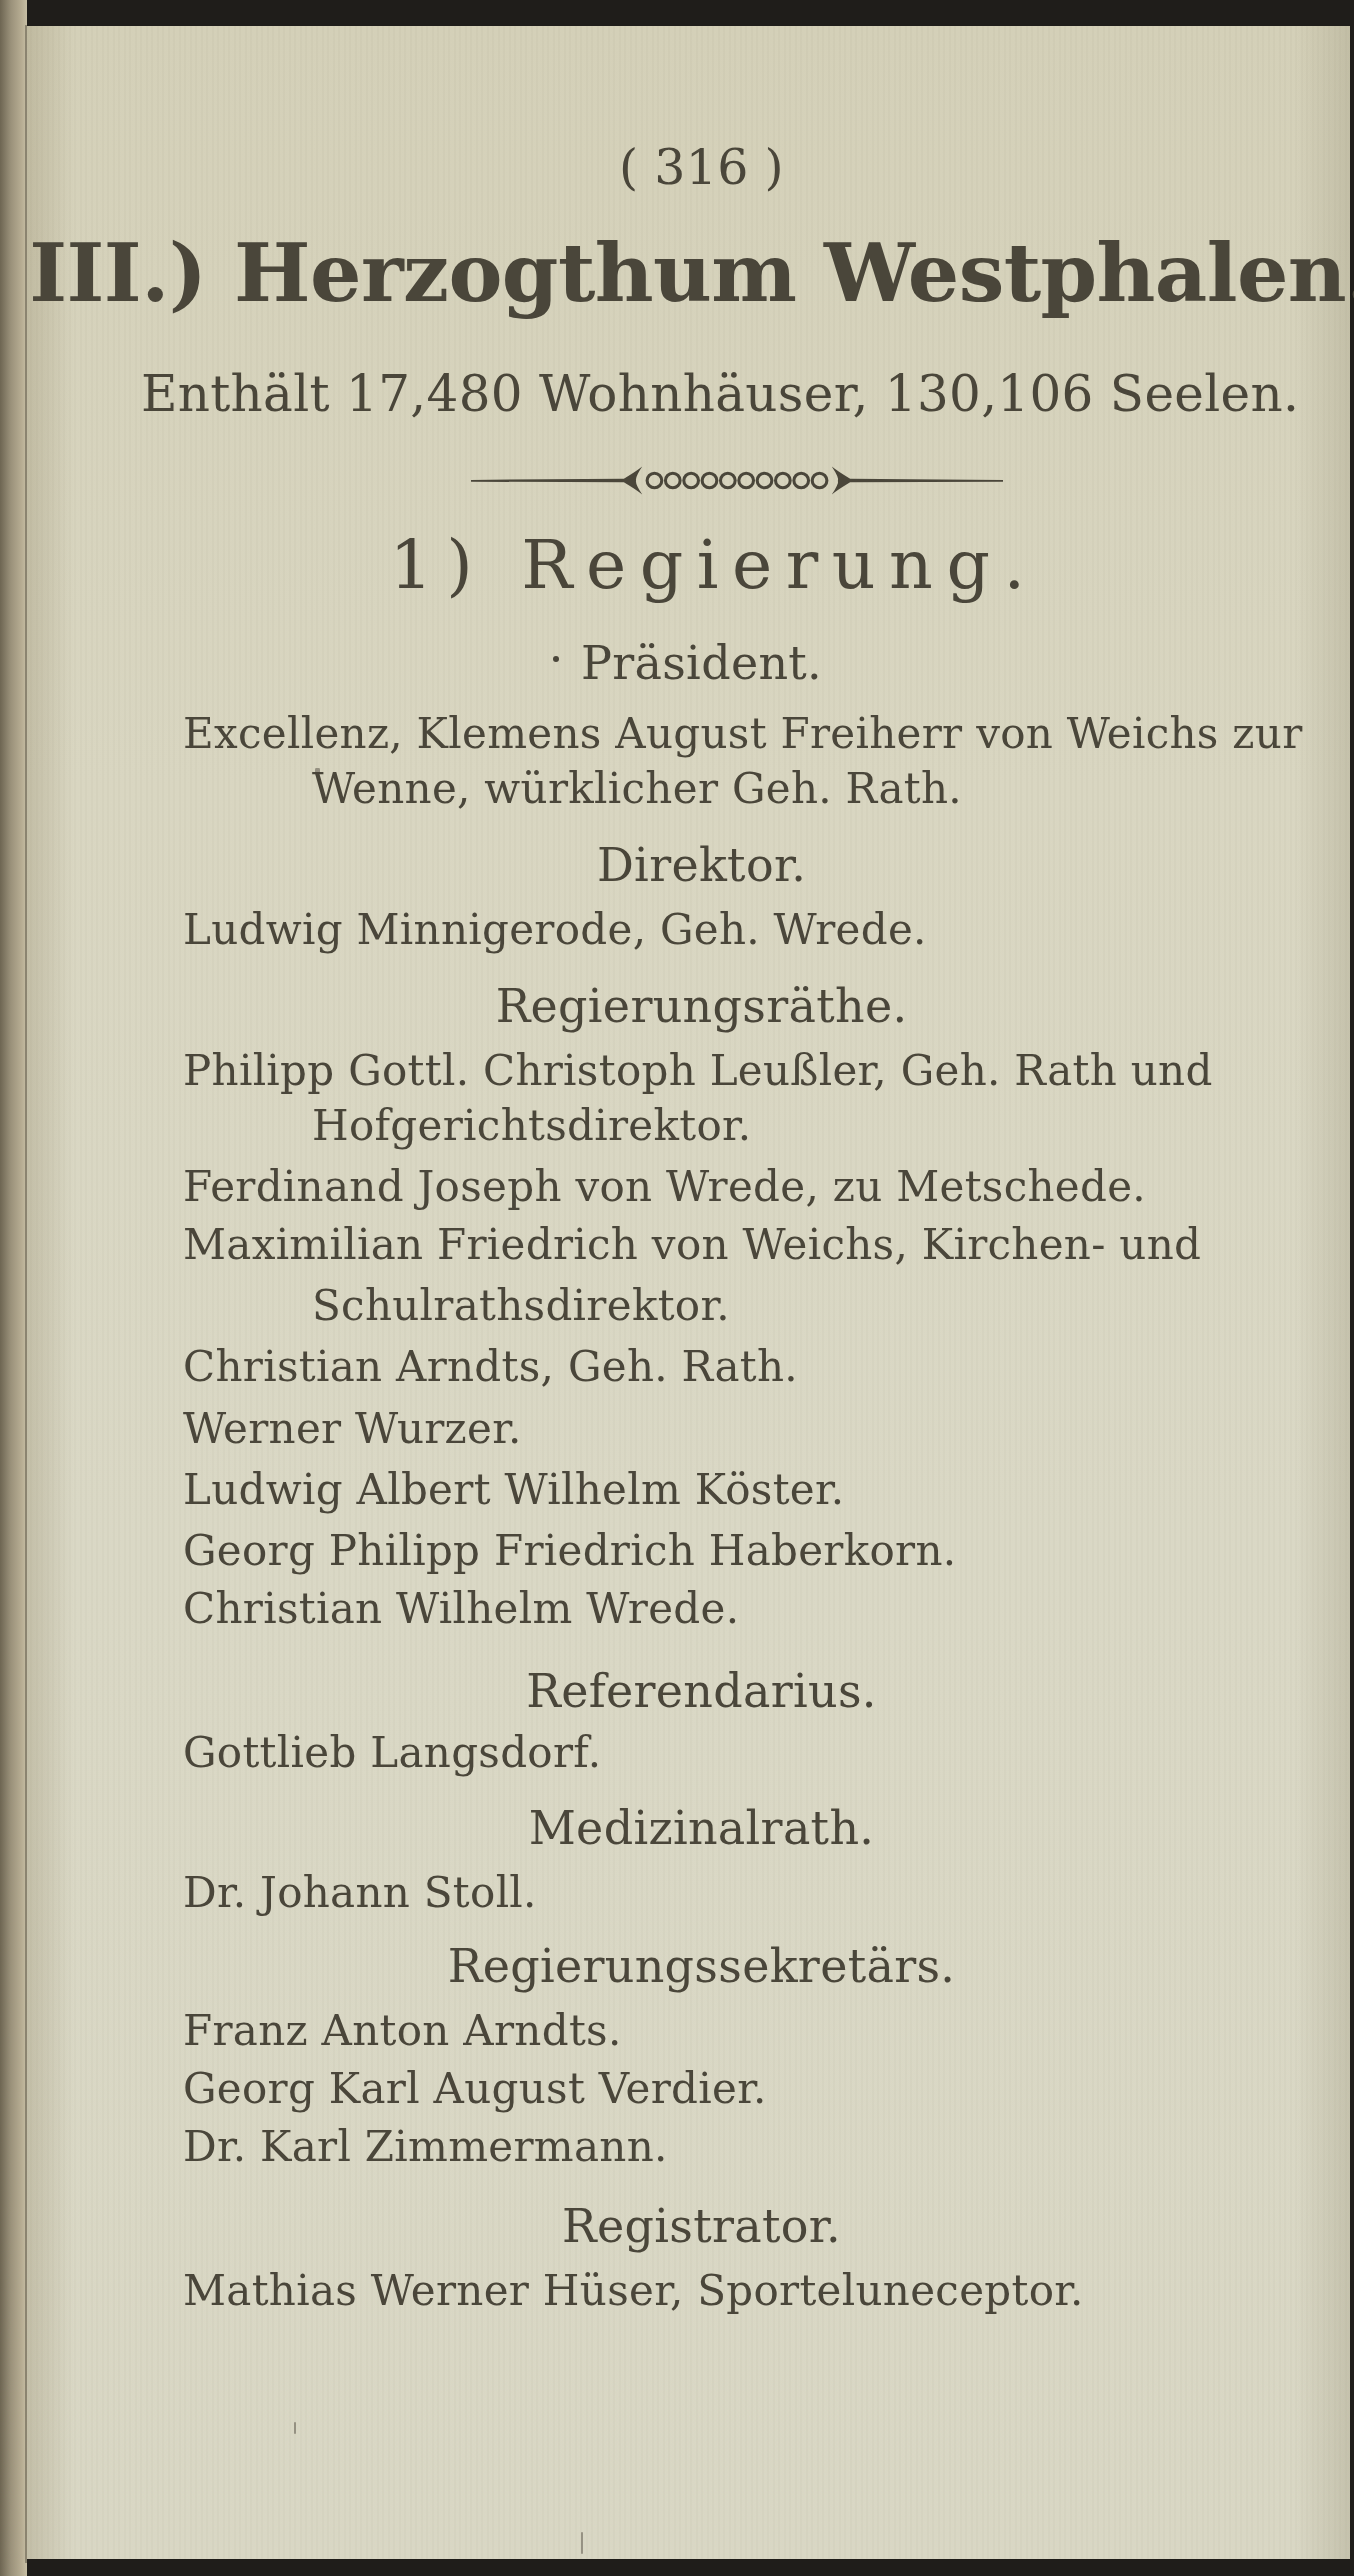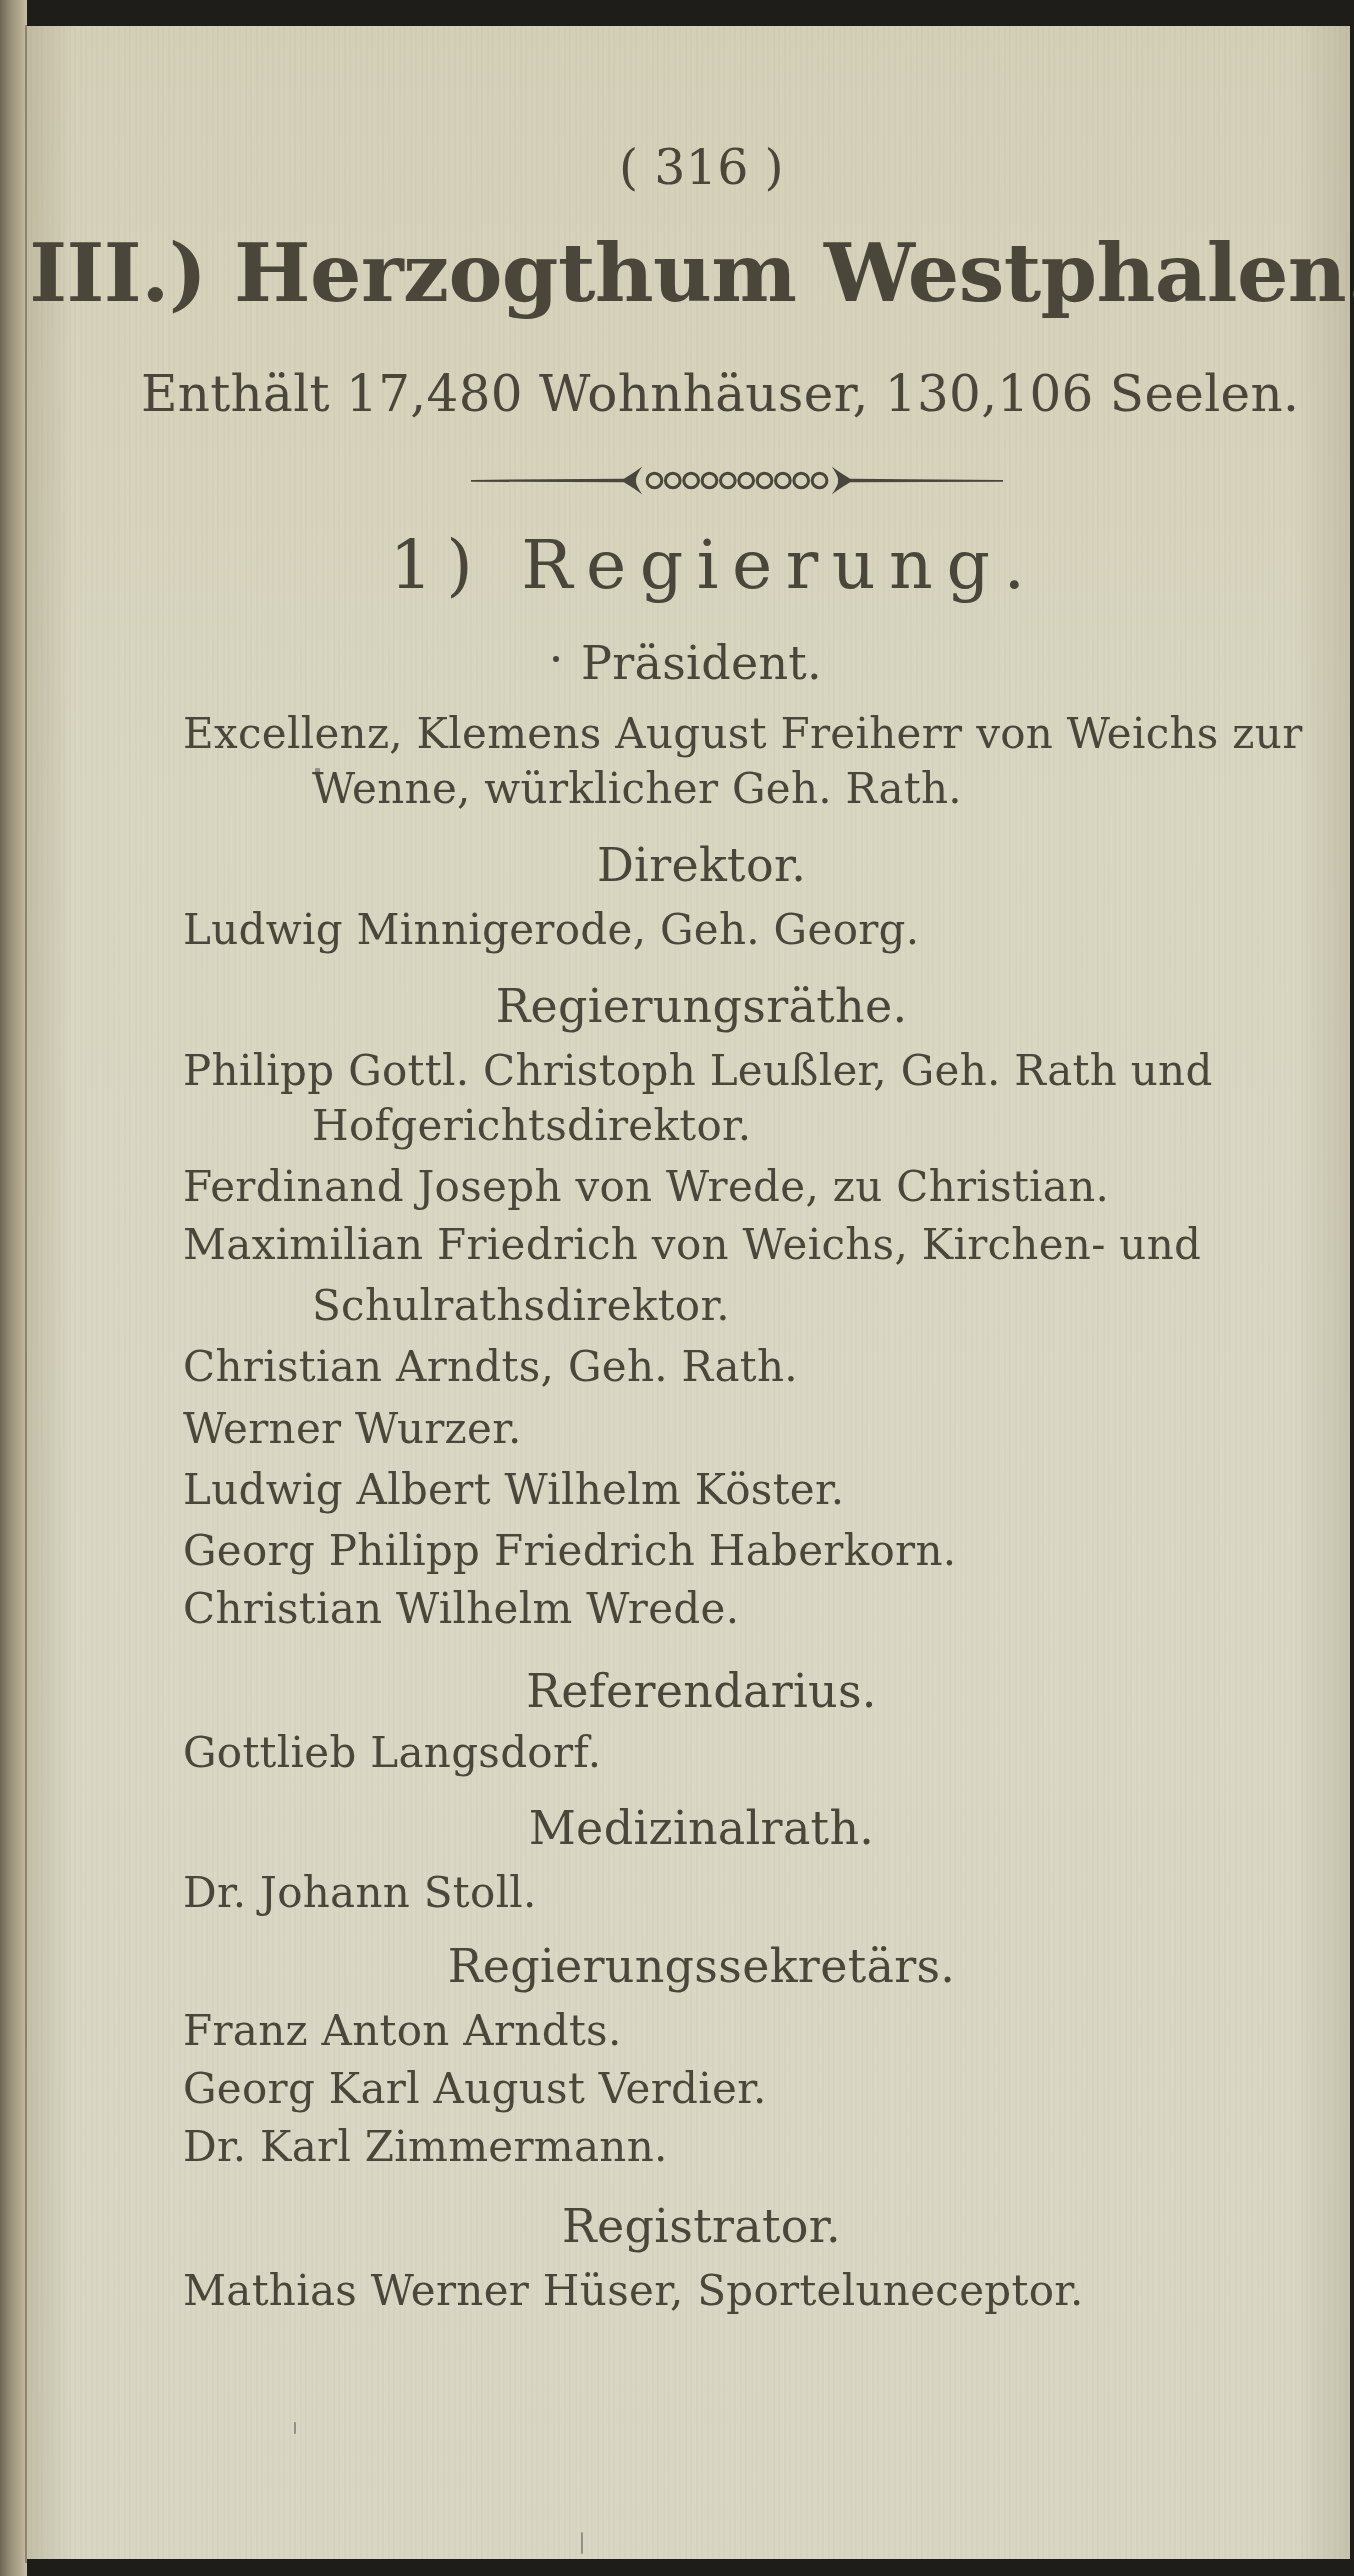--- a/index.html
+++ b/index.html
@@ -149,26 +149,26 @@
 
 <div class="text center section-heading">1) Regierung.</div>
 
 <div class="bullet"></div>
 
 <div class="text center role-heading" style="top:636px">Präsident.</div>
 <div class="text entry" style="top:709px">Excellenz, Klemens August Freiherr von Weichs zur</div>
 <div class="text entry cont" style="top:764px">Wenne, würklicher Geh. Rath.</div>
 
 <div class="text center role-heading" style="top:838px">Direktor.</div>
-<div class="text entry" style="top:905px">Ludwig Minnigerode, Geh. Georg.</div>
+<div class="text entry" style="top:905px">Ludwig Minnigerode, Geh. Wrede.</div>
 
 <div class="text center role-heading" style="top:979px">Regierungsräthe.</div>
 <div class="text entry" style="top:1046px">Philipp Gottl. Christoph Leußler, Geh. Rath und</div>
 <div class="text entry cont" style="top:1101px">Hofgerichtsdirektor.</div>
-<div class="text entry" style="top:1162px">Ferdinand Joseph von Wrede, zu Christian.</div>
+<div class="text entry" style="top:1162px">Ferdinand Joseph von Wrede, zu Metschede.</div>
 <div class="text entry" style="top:1220px">Maximilian Friedrich von Weichs, Kirchen- und</div>
 <div class="text entry cont" style="top:1281px">Schulrathsdirektor.</div>
 <div class="text entry" style="top:1342px">Christian Arndts, Geh. Rath.</div>
 <div class="text entry" style="top:1404px">Werner Wurzer.</div>
 <div class="text entry" style="top:1465px">Ludwig Albert Wilhelm Köster.</div>
 <div class="text entry" style="top:1526px">Georg Philipp Friedrich Haberkorn.</div>
 <div class="text entry" style="top:1584px">Christian Wilhelm Wrede.</div>
 
 <div class="text center role-heading" style="top:1664px">Referendarius.</div>
 <div class="text entry" style="top:1728px">Gottlieb Langsdorf.</div>

